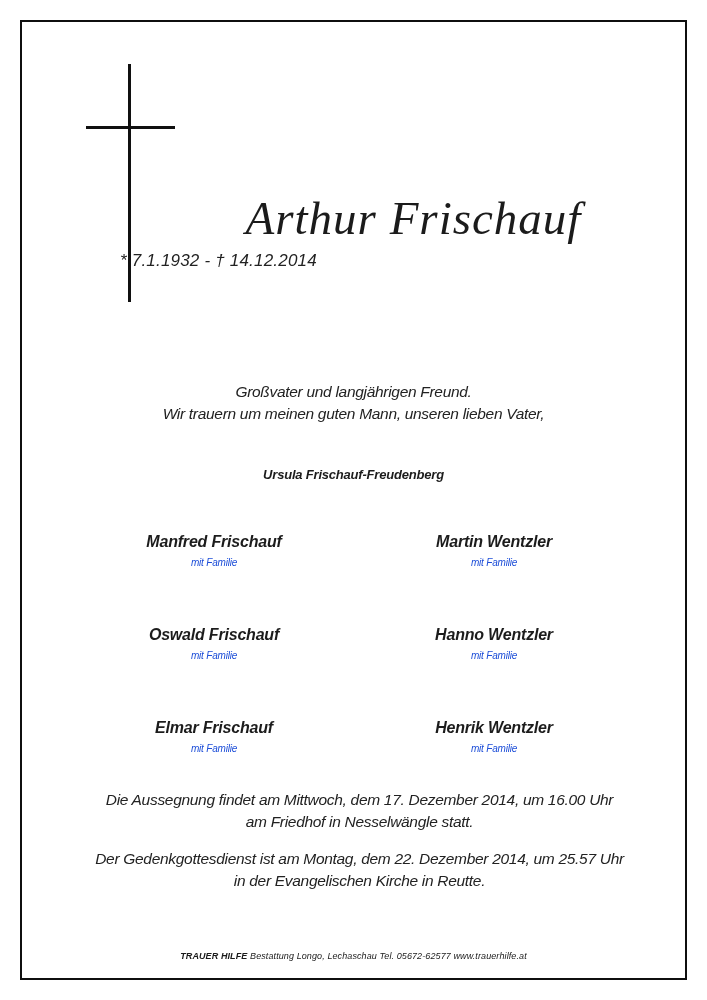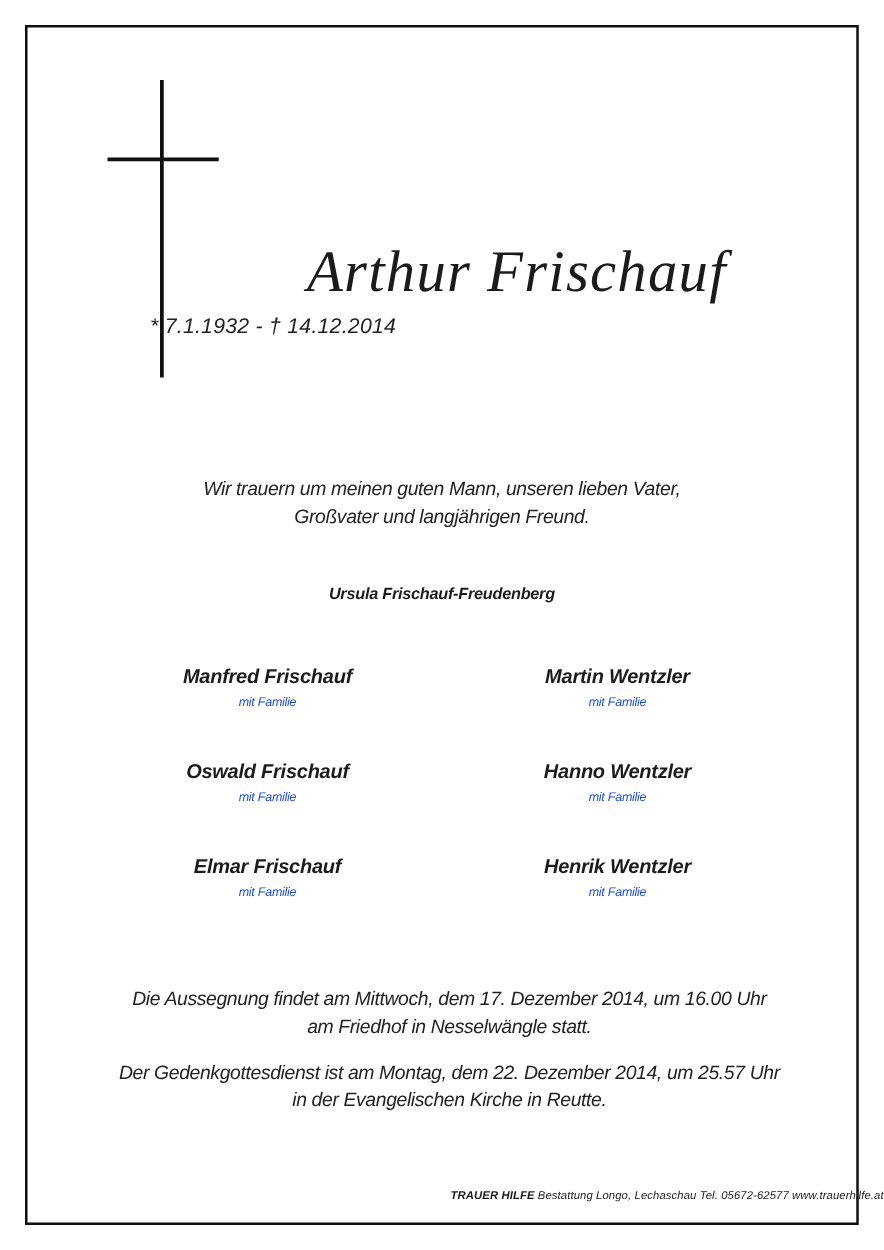--- a/index.html
+++ b/index.html
@@ -88,21 +88,21 @@
     letter-spacing: -0.2px;
     color: #1c1c1c;
   }
   .mourners {
     position: absolute;
     top: 531px;
     left: 74px;
     width: 560px;
     display: grid;
     grid-template-columns: 1fr 1fr;
-    row-gap: 34px;
+    row-gap: 51px;
   }
   .mourner {
     text-align: center;
   }
   .m-name {
     font-size: 16px;
     font-weight: bold;
     line-height: 21px;
     letter-spacing: -0.2px;
     color: #1c1c1c;
@@ -124,21 +124,21 @@
     color: #222222;
     padding-left: 12px;
   }
   .notice-1 { top: 789px; }
   .notice-2 { top: 848px; }
   .footer {
     position: absolute;
     top: 950px;
     left: 0;
     right: 0;
-    text-align: right;
+    text-align: center;
     font-size: 9px;
     line-height: 12px;
     letter-spacing: 0.1px;
     color: #1a1a1a;
     white-space: nowrap;
   }
   .footer .brand {
     font-weight: bold;
   }
 </style>
@@ -152,22 +152,22 @@
   <div>
     <div class="cross-v"></div>
     <div class="cross-h"></div>
   </div>
 
   <div class="deceased-name">Arthur Frischauf</div>
 
   <div class="deceased-dates">* 7.1.1932 - † 14.12.2014</div>
 
   <div class="intro">
+    <div>Großvater und langjährigen Freund.</div>
     <div>Wir trauern um meinen guten Mann, unseren lieben Vater,</div>
-    <div>Großvater und langjährigen Freund.</div>
   </div>
 
   <div class="spouse">Ursula Frischauf-Freudenberg</div>
 
   <div class="mourners">
     <div class="mourner">
       <div class="m-name">Manfred Frischauf</div>
       <div class="m-suffix">mit Familie</div>
     </div>
     <div class="mourner">

